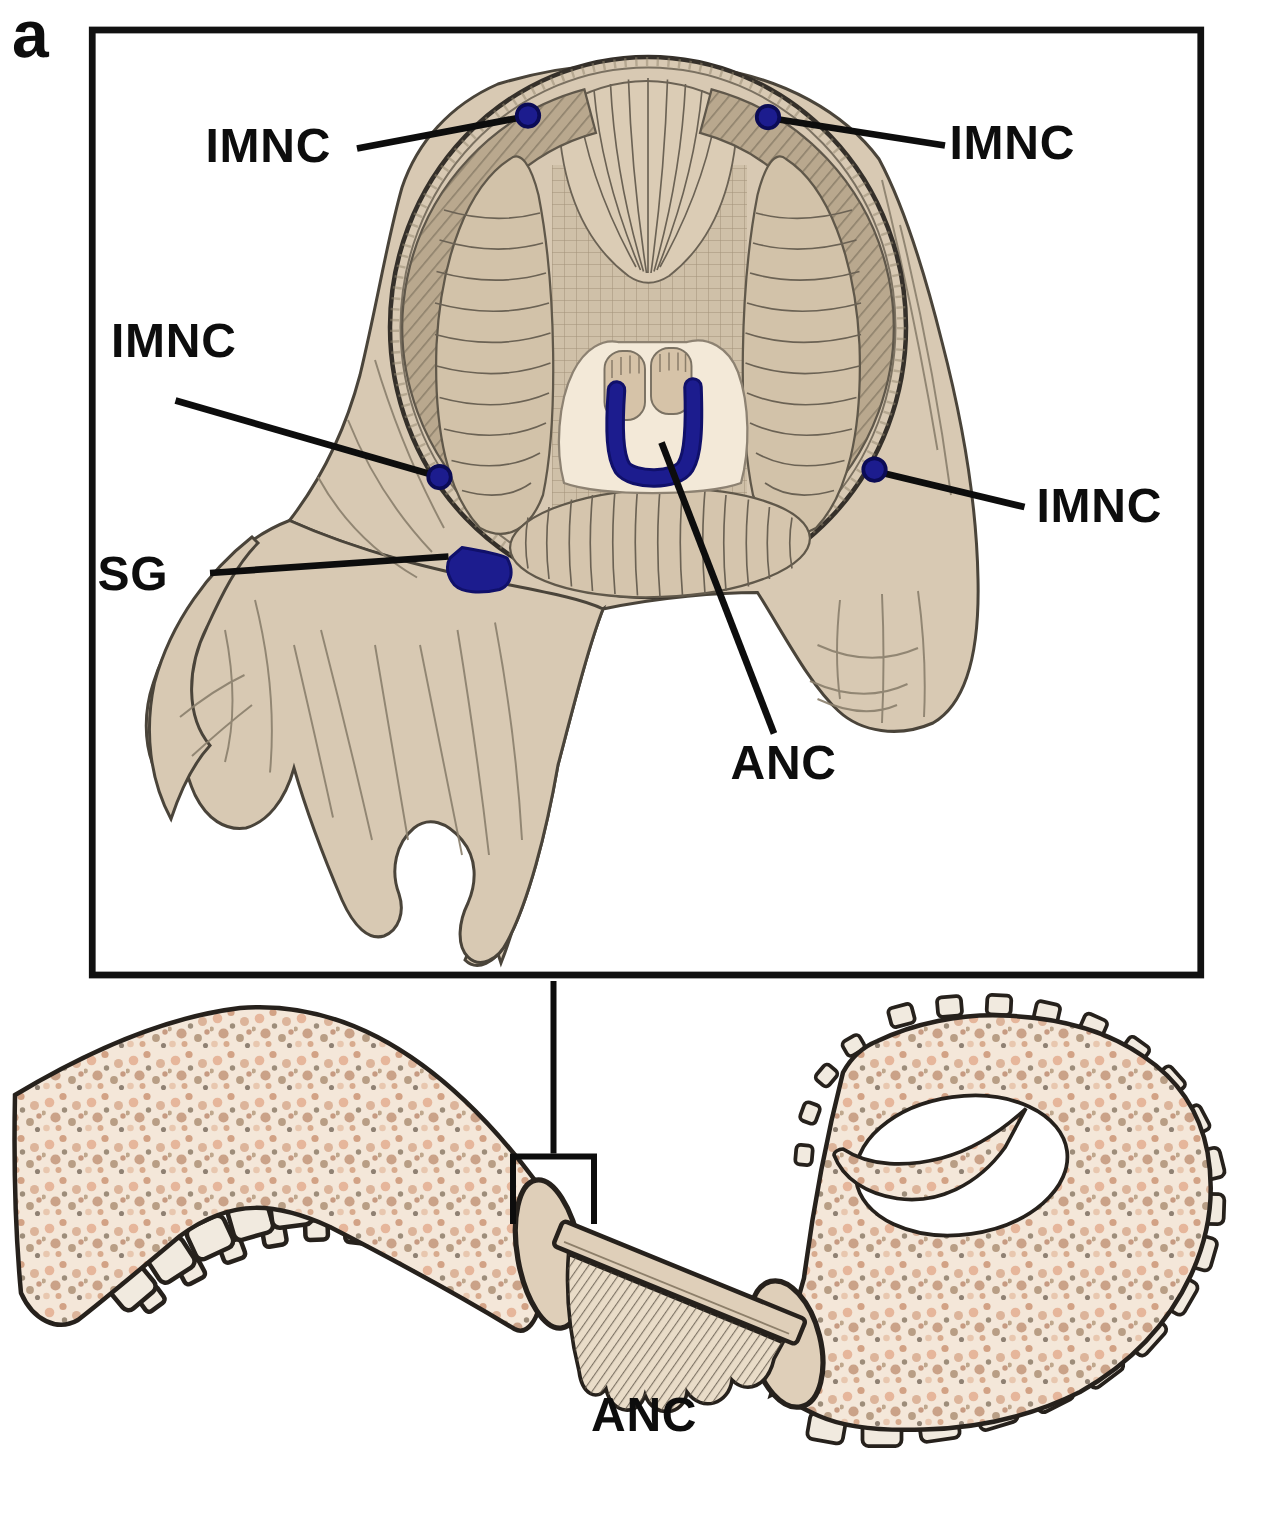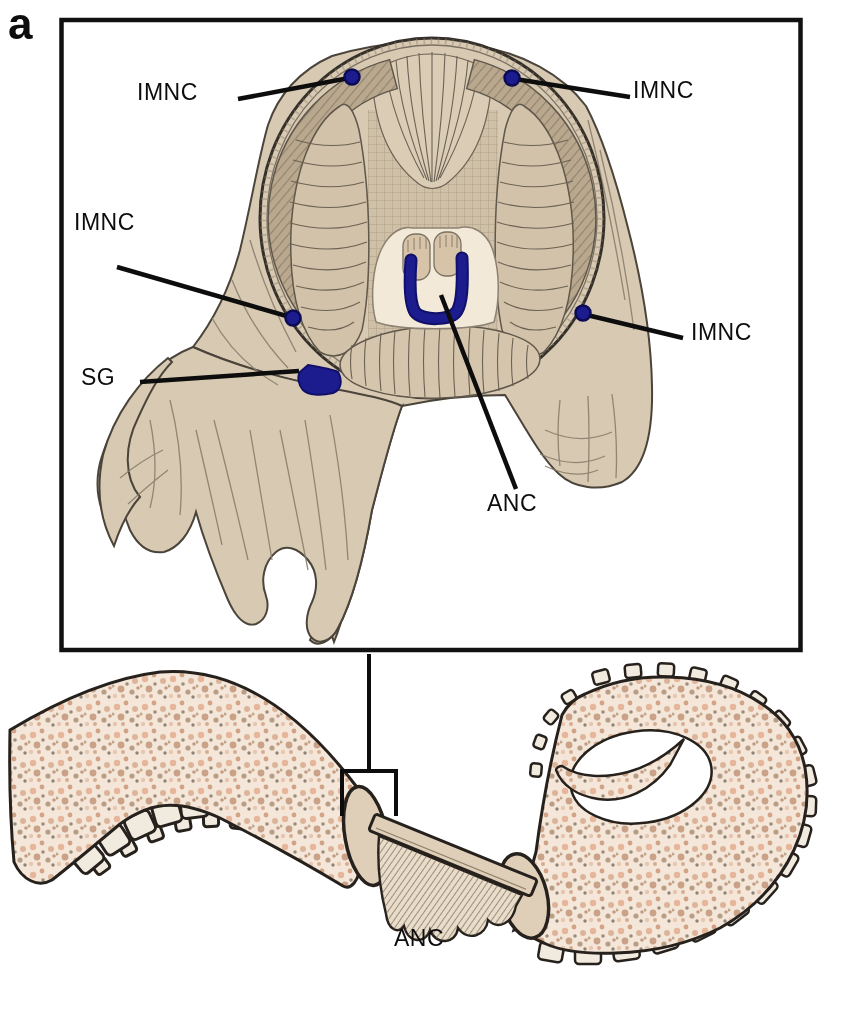--- a/index.html
+++ b/index.html
@@ -1,19 +1,19 @@
 <!DOCTYPE html>
 <html style="--nerve-blue: #1c1c8e; --nerve-blue-dark: #10106a; --body-tan: #d8c9b3; --muscle-band: #b9a88e; --cream: #f3e9d8; --arm-base: #f4e7d9; --outline-dark: #26211c; --label-color: #0d0d0d;"><head>
 <meta charset="utf-8">
 <style>
   html,body{margin:0;padding:0;background:#fff;}
   .stage{position:relative;width:850px;height:1022px;background:#fff;overflow:hidden;
          font-family:"Liberation Sans","DejaVu Sans",sans-serif;}
   .stage svg{position:absolute;left:0;top:0;}
-  .lbl{position:absolute;font-weight:400;font-size:23px;line-height:1;
+  .lbl{position:absolute;font-weight:700;font-size:32px;line-height:1;
        color:var(--label-color,#0d0d0d);letter-spacing:0.5px;white-space:nowrap;}
   .panel-lbl{position:absolute;font-weight:700;font-size:44px;line-height:1;
        color:var(--label-color,#0d0d0d);}
 </style>
 </head>
 <body>
 
 <div class="stage">
 
 <svg width="850" height="1022" viewBox="0 0 850 1022">
@@ -255,16 +255,16 @@
     <path d="M369,654 L369,769"></path>
     <path d="M342,816 L342,771 L396,771 L396,816"></path>
   </g>
 </svg>
 
   <div class="panel-lbl" style="left:8px;top:2px;">a</div>
   <div class="lbl" style="left:137px;top:81px;">IMNC</div>
   <div class="lbl" style="left:633px;top:79px;">IMNC</div>
   <div class="lbl" style="left:74px;top:211px;">IMNC</div>
   <div class="lbl" style="left:691px;top:321px;">IMNC</div>
-  <div class="lbl" style="left:81px;top:366px;">SG</div>
+  <div class="lbl" style="left:65px;top:366px;">SG</div>
   <div class="lbl" style="left:487px;top:492px;">ANC</div>
   <div class="lbl" style="left:394px;top:927px;">ANC</div>
 </div>
 
 </body></html>

